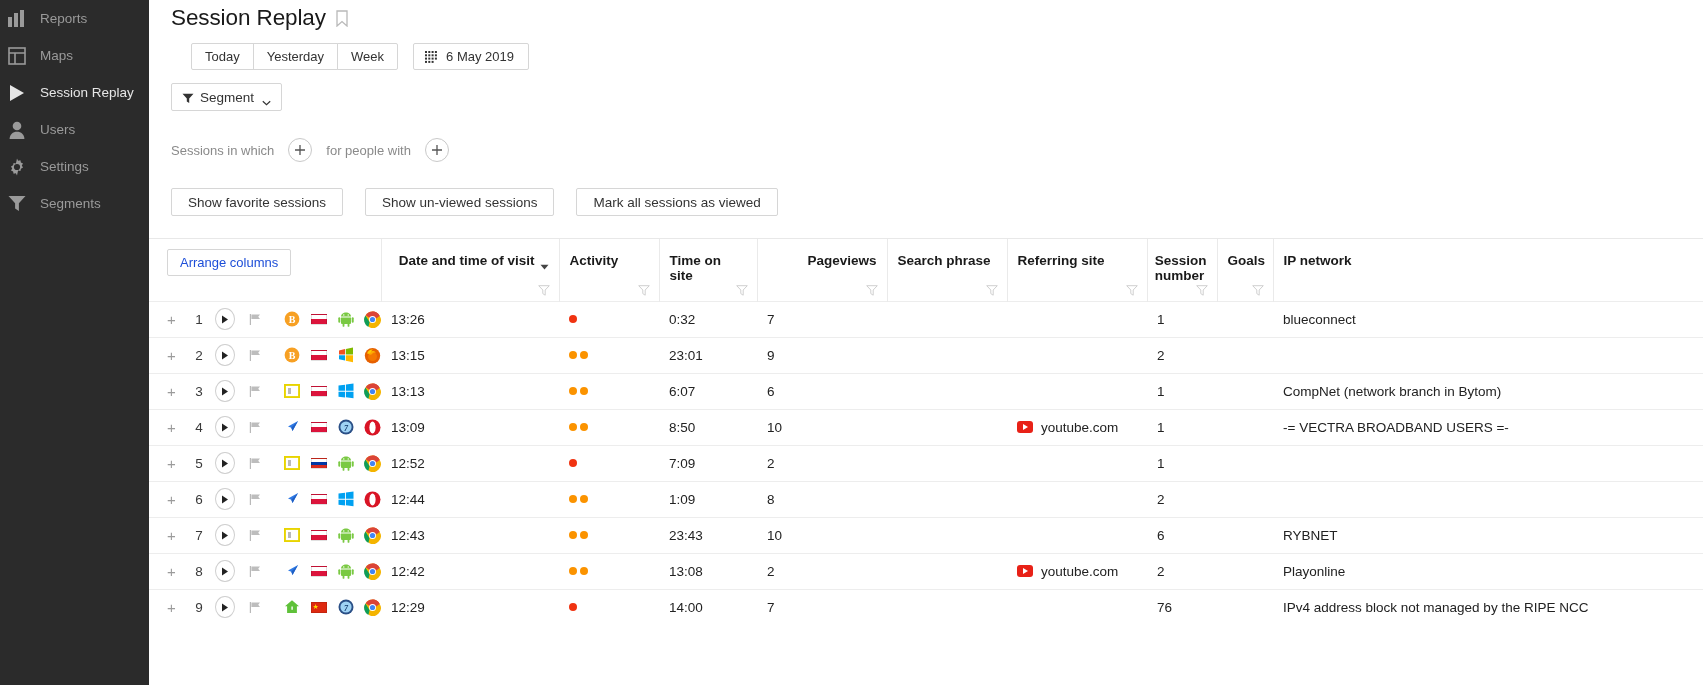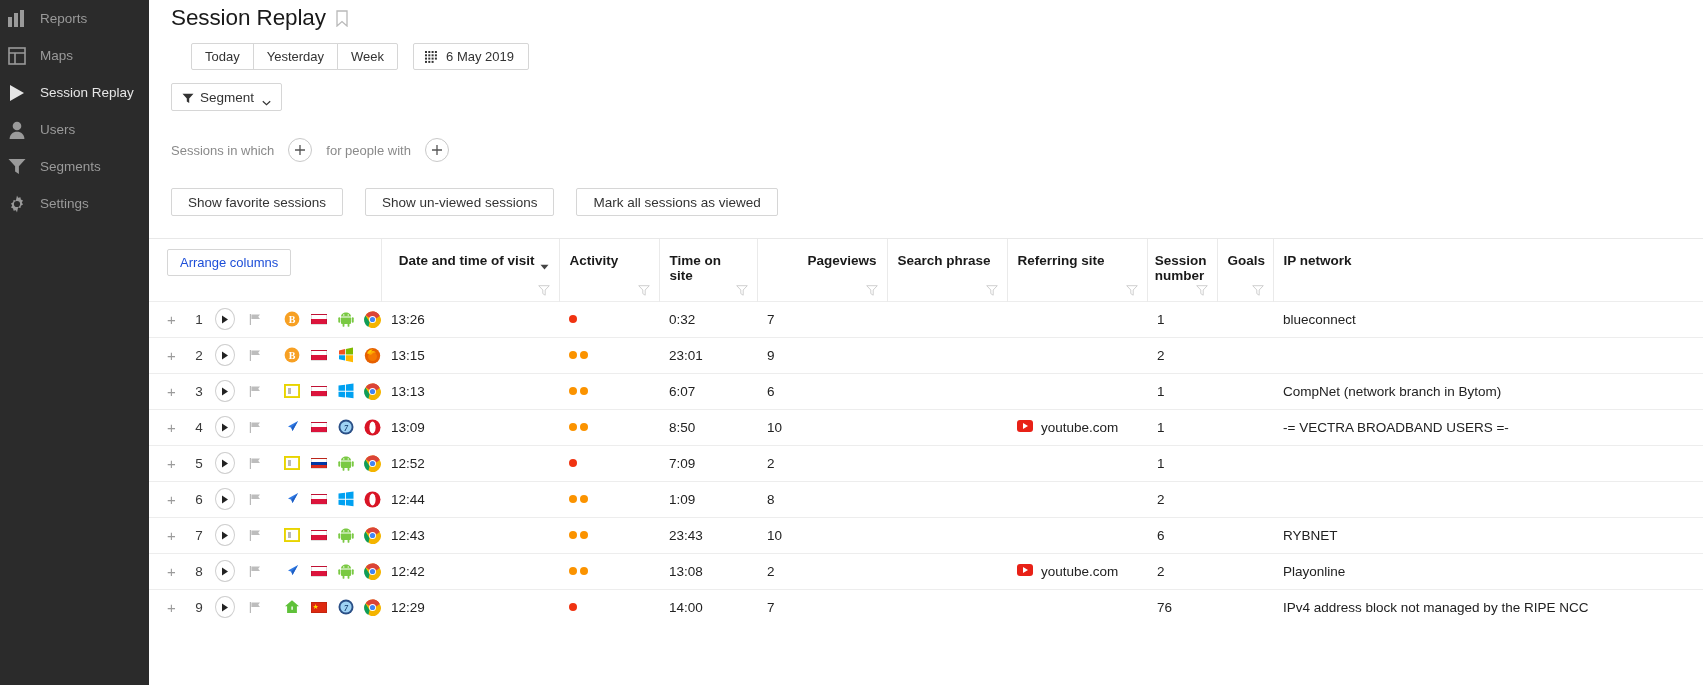--- a/index.html
+++ b/index.html
@@ -150,21 +150,21 @@
   .badge { width: 17px; height: 17px; display:flex; align-items:center; justify-content:center;}
   .badge svg, .badge > div { display: block; }
 
   
   .dots { display: flex; gap: 3px; align-items: center; }
   .dot { width: 8px; height: 8px; border-radius: 50%; }
   .dot.red { background: #f03311; }
   .dot.orange { background: #fb9300; }
 
   
-  .ref { display: flex; gap: 8px; }
+  .ref { display: flex; align-items: center; gap: 8px; }
   .yt {
     width: 16px; height: 12px; background: #e82117; border-radius: 3px;
     display: flex; align-items: center; justify-content: center;
   }
   .yt i {
     width: 0; height: 0; border-left: 5px solid #fff;
     border-top: 3px solid transparent; border-bottom: 3px solid transparent;
     display: block; margin-left: 1px;
   }
   
@@ -216,34 +216,34 @@
         <span class="nav-ico">
           <svg width="16" height="18" viewBox="0 0 16 18">
             <circle cx="8" cy="5" r="4.3" fill="#9a9a9a"></circle>
             <path d="M0.6 18c0-4.6 3.3-7.3 7.4-7.3s7.4 2.7 7.4 7.3z" fill="#9a9a9a"></path>
           </svg>
         </span>
         <span class="nav-label">Users</span>
       </div>
       <div class="nav-item">
         <span class="nav-ico">
-          <svg width="18" height="17" viewBox="0 0 18 17">
-            <path d="M0.5 1h17l-6.6 7.3V16L7.1 13.6V8.3z" fill="#9a9a9a"></path>
-          </svg>
-        </span>
-        <span class="nav-label">Segments</span>
-      </div>
-      <div class="nav-item">
-        <span class="nav-ico">
           <svg width="18" height="18" viewBox="0 0 18 18">
             <path d="M9 0.6l1.1 2.1 2.3-.5.5 2.3 2.1 1.1-1.2 2 1.2 2-2.1 1.1-.5 2.3-2.3-.5L9 17.4l-1.1-2.1-2.3.5-.5-2.3-2.1-1.1 1.2-2-1.2-2 2.1-1.1.5-2.3 2.3.5z" fill="#9a9a9a"></path>
             <circle cx="9" cy="9" r="3.1" fill="#2b2b2b"></circle>
           </svg>
         </span>
         <span class="nav-label">Settings</span>
+      </div>
+      <div class="nav-item">
+        <span class="nav-ico">
+          <svg width="18" height="17" viewBox="0 0 18 17">
+            <path d="M0.5 1h17l-6.6 7.3V16L7.1 13.6V8.3z" fill="#9a9a9a"></path>
+          </svg>
+        </span>
+        <span class="nav-label">Segments</span>
       </div>
     </nav>
 
   <main class="main">
     <div class="pad">
 
       <div class="title-row">
         <span class="page-title">Session Replay</span>
         <span class="bookmark-ico">
           <svg width="14" height="17" viewBox="0 0 14 17">

